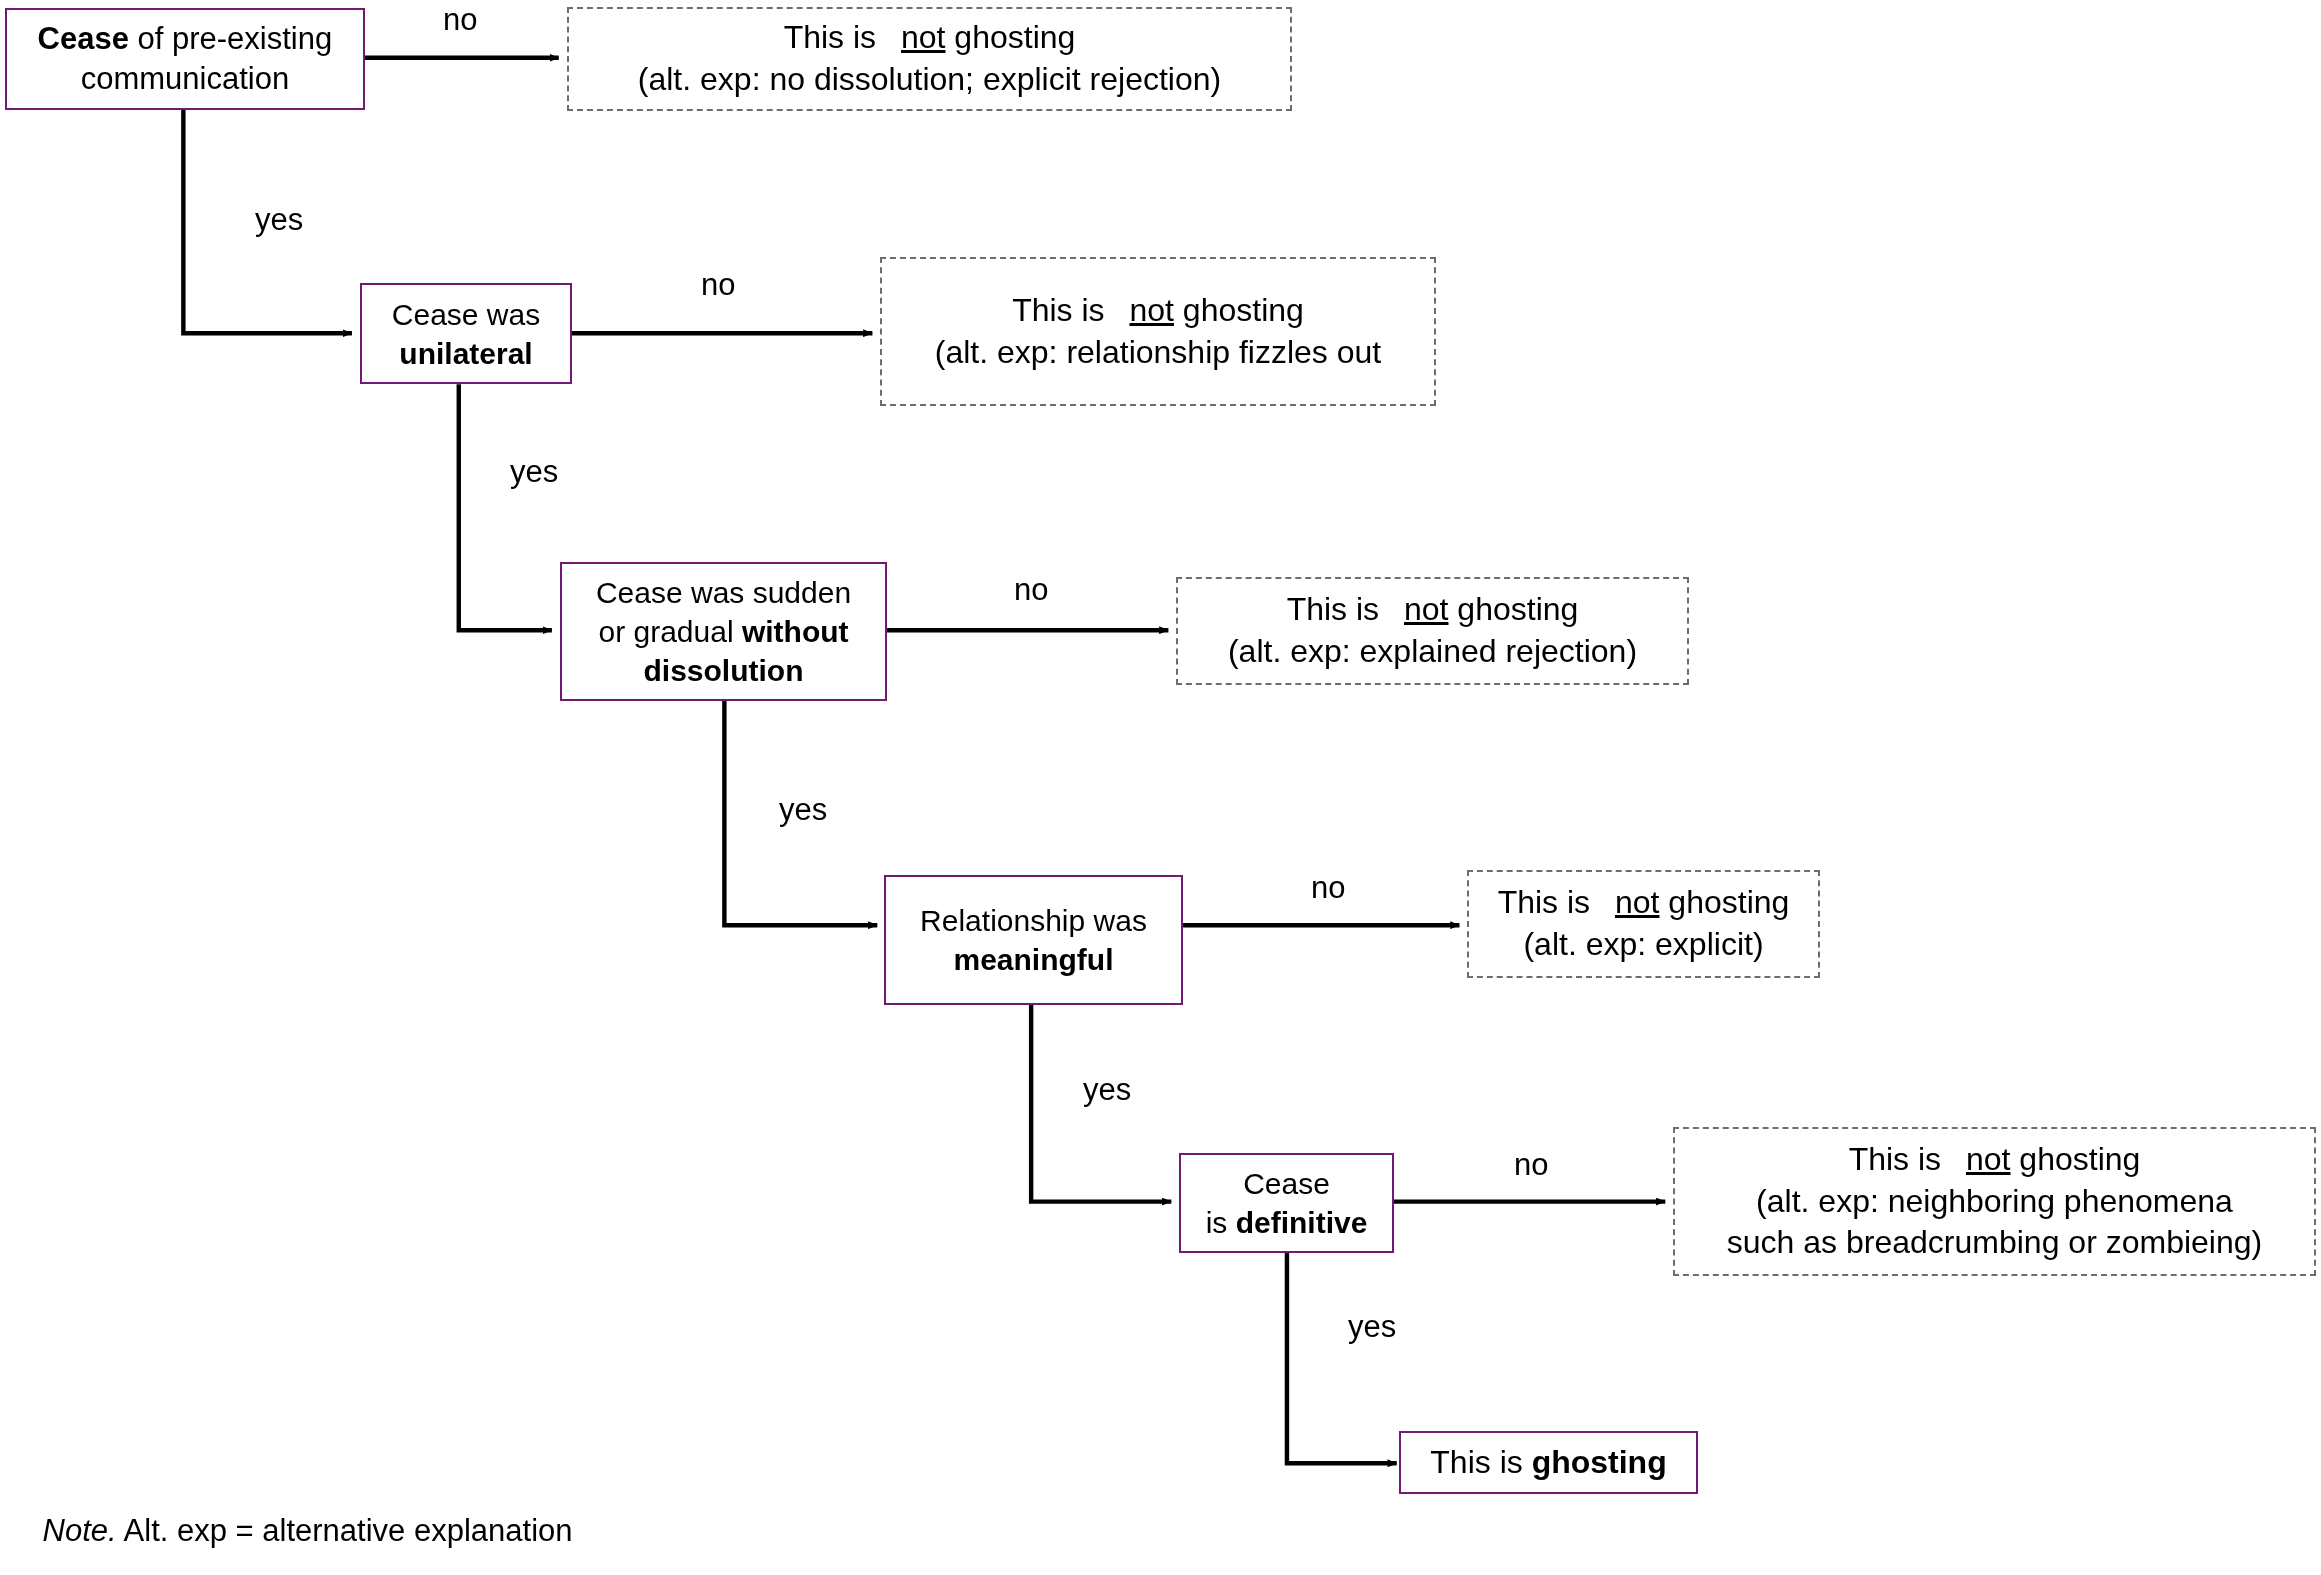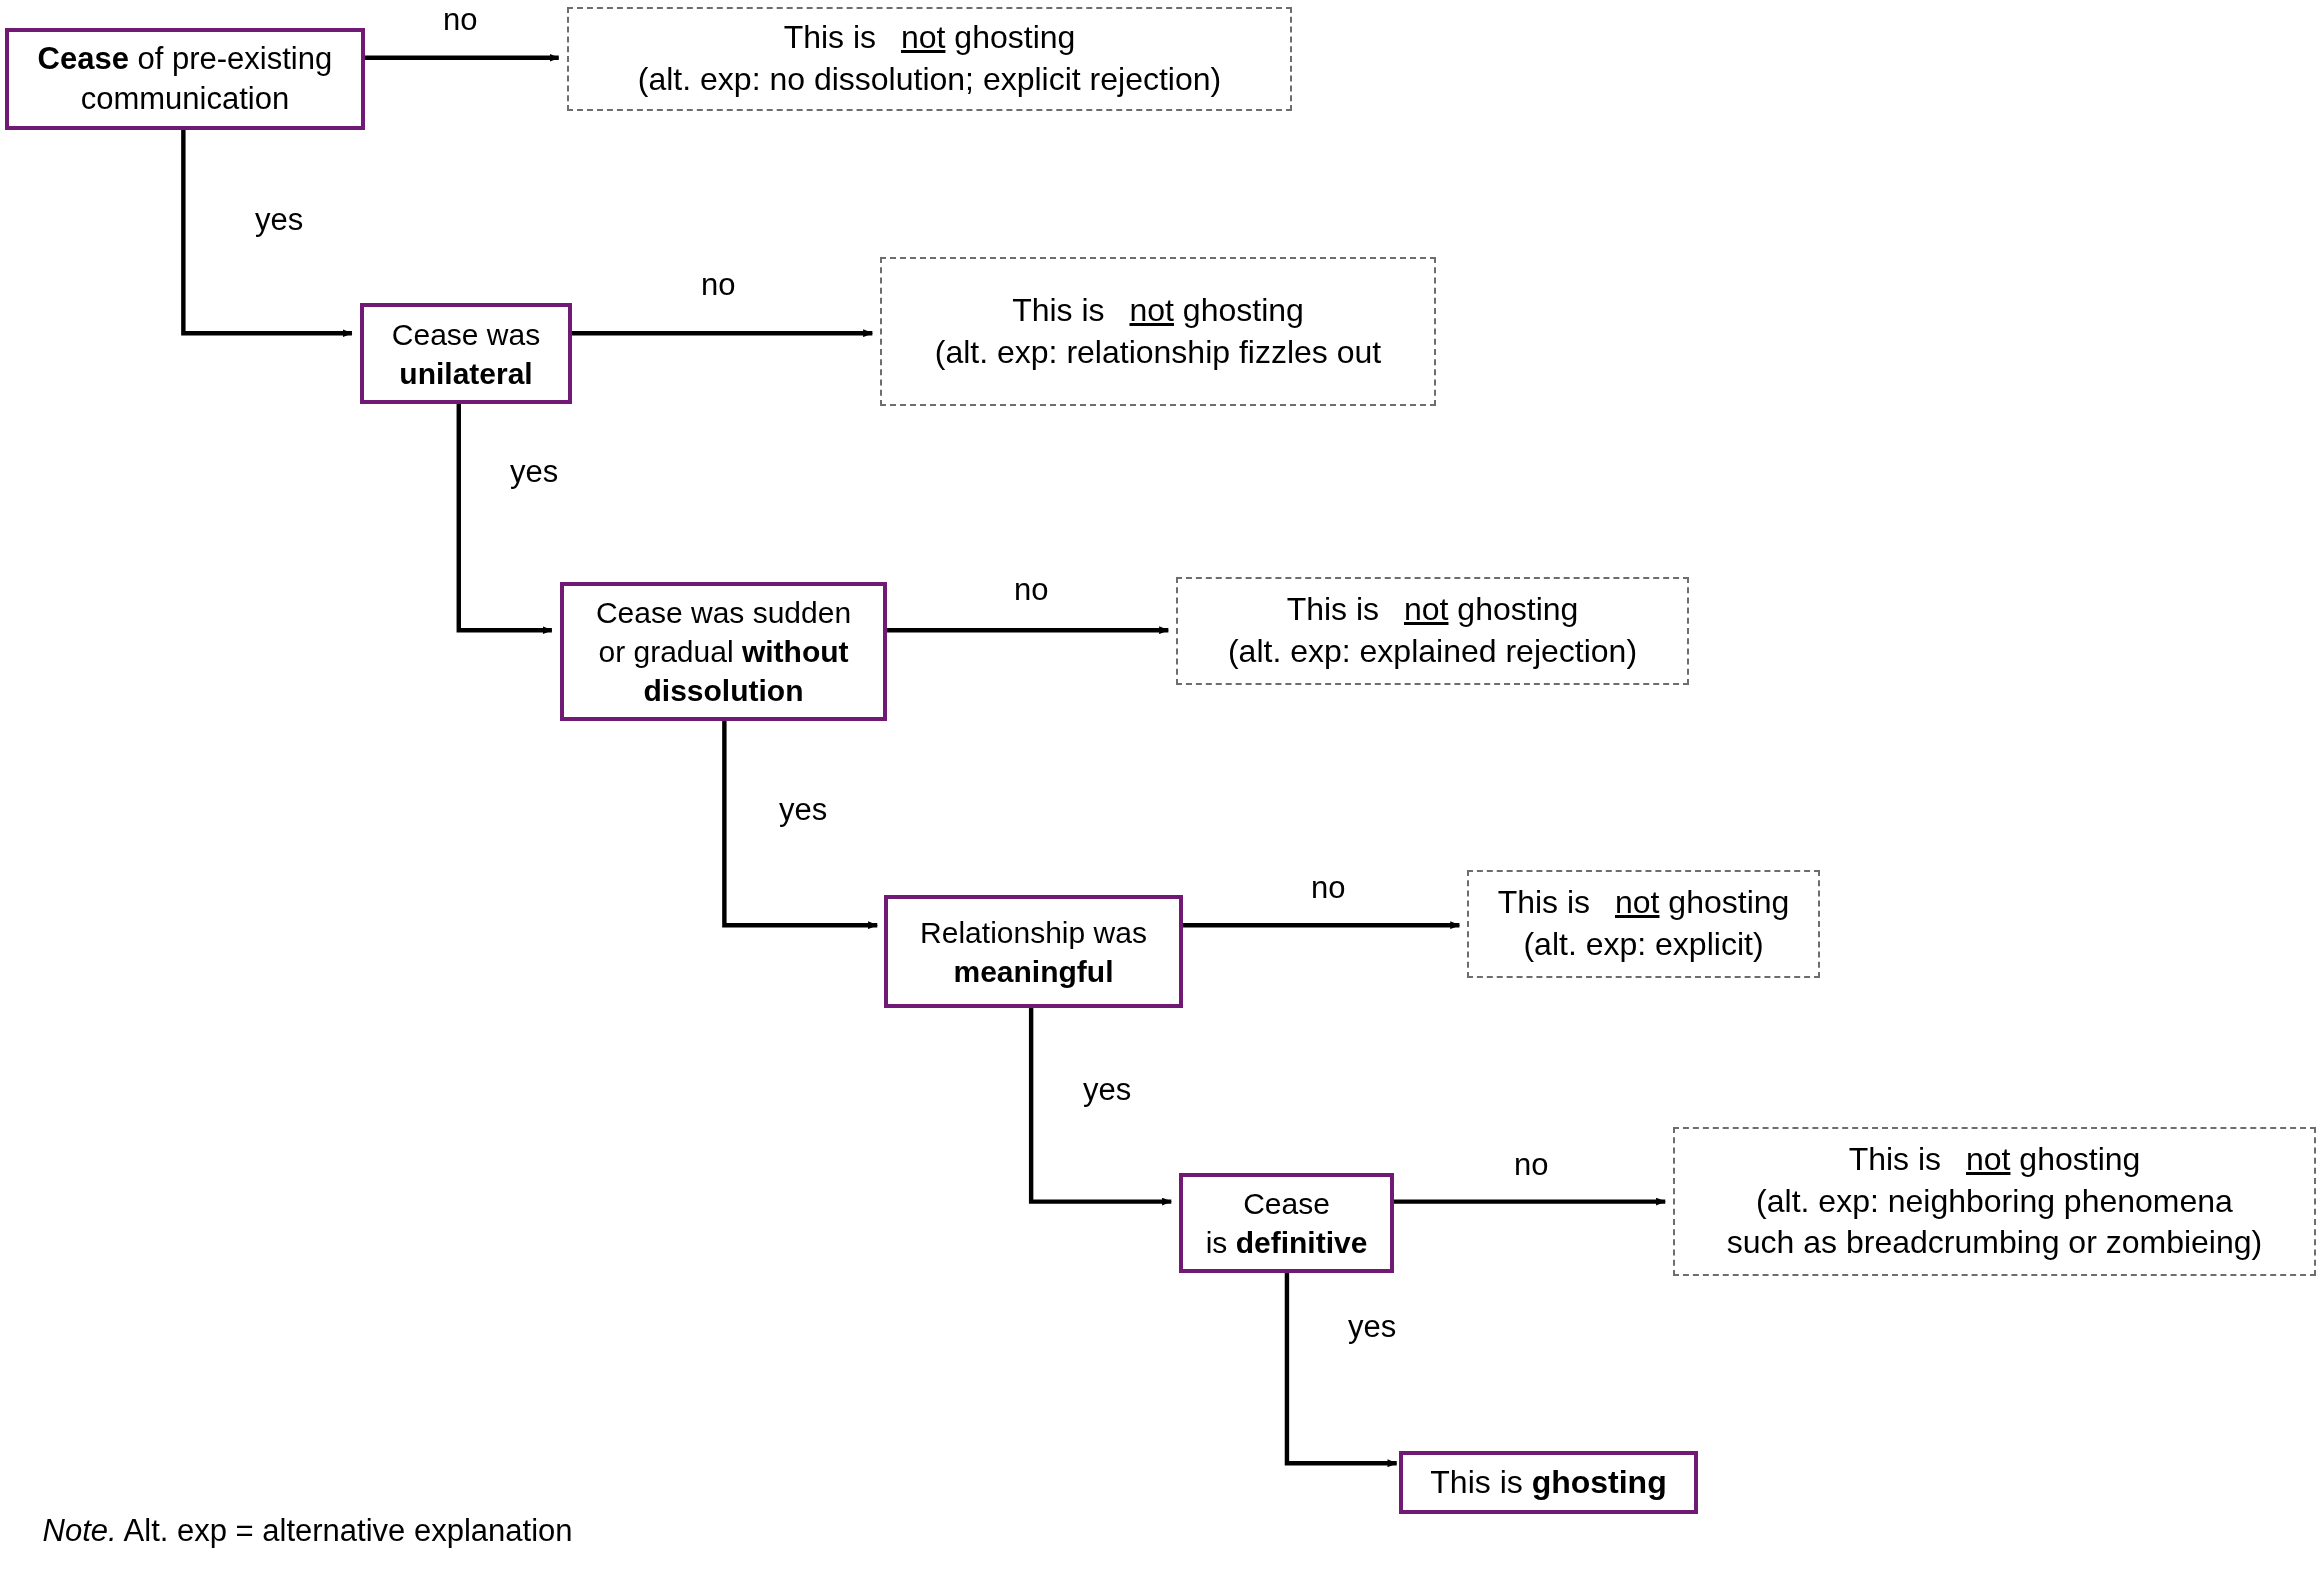--- a/index.html
+++ b/index.html
@@ -30,22 +30,21 @@
     position: absolute;
     box-sizing: border-box;
     display: flex;
     align-items: center;
     justify-content: center;
     text-align: center;
     background: #ffffff;
     line-height: 1.30;
   }
   .solid {
-    border: 4px solid #701a75;
-    margin-top: 20px;
+    border: 2px solid #701a75;
   }
   .dashed {
     border: 2px dashed #6d6d6d;
   }
   .node .txt {
     display: block;
     width: 100%;
     padding: 0 9.8px;
     box-sizing: border-box;
   }
@@ -118,21 +117,21 @@
   </div>
 
   <div class="node solid fs-31" style="left:560px; top:562px; width:327px; height:139px;">
     <span class="txt">
         <span class="ln"><span>Cease was sudden</span></span>
         <span class="ln"><span>or gradual </span><span class="b">without</span></span>
         <span class="ln"><span class="b">dissolution</span></span>
       </span>
   </div>
 
-  <div class="node solid fs-31" style="left:884px; top:875px; width:299px; height:113px;">
+  <div class="node solid fs-31" style="left:884px; top:875px; width:299px; height:130px;">
     <span class="txt">
         <span class="ln"><span>Relationship was</span></span>
         <span class="ln"><span class="b">meaningful</span></span>
       </span>
   </div>
 
   <div class="node solid fs-31" style="left:1179px; top:1153px; width:215px; height:100px;">
     <span class="txt">
         <span class="ln"><span>Cease</span></span>
         <span class="ln"><span>is </span><span class="b">definitive</span></span>

